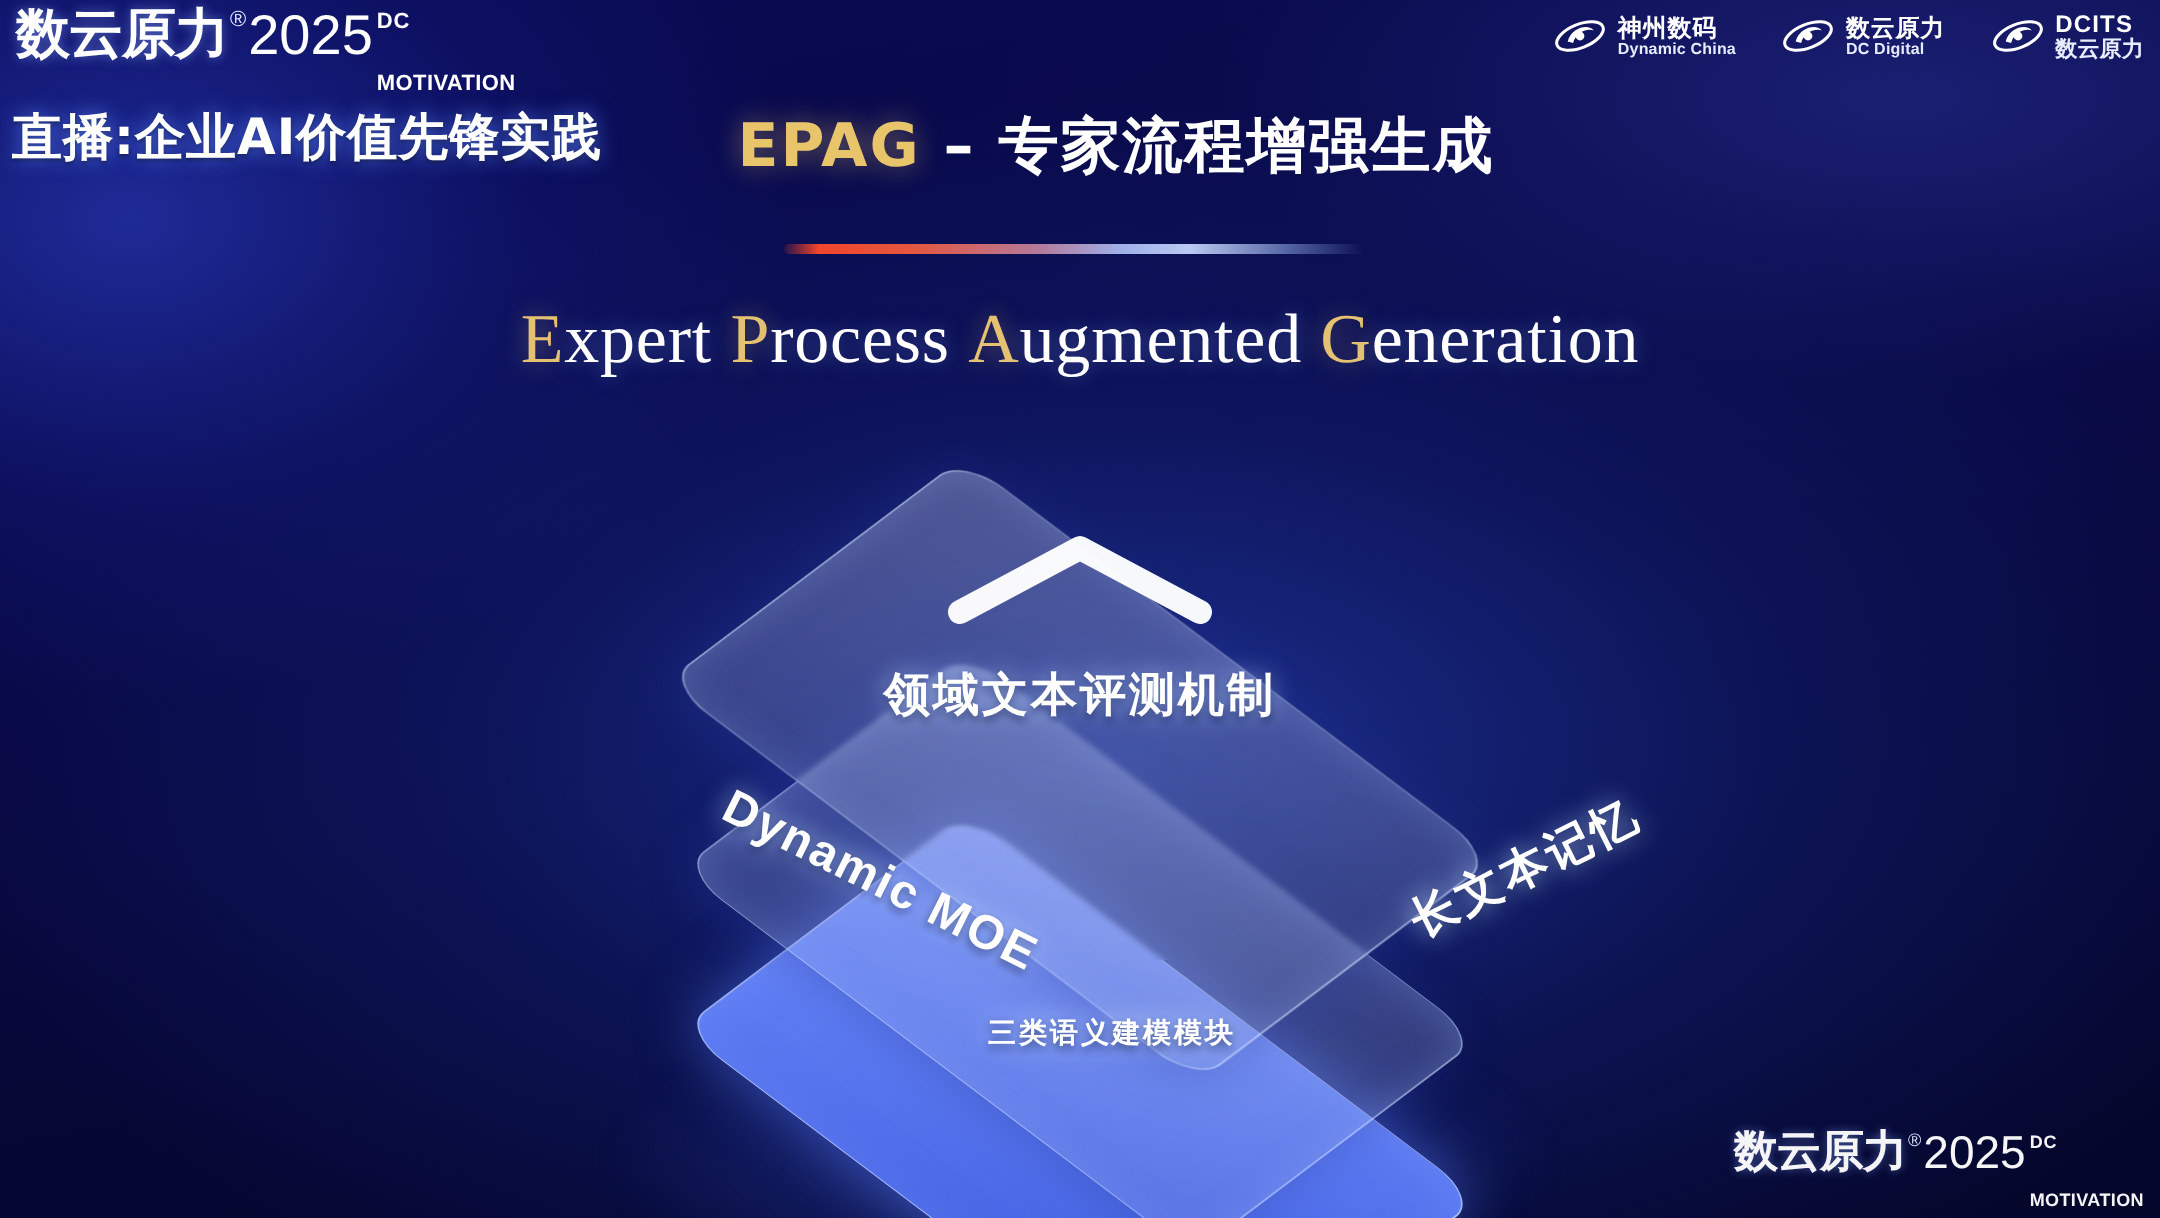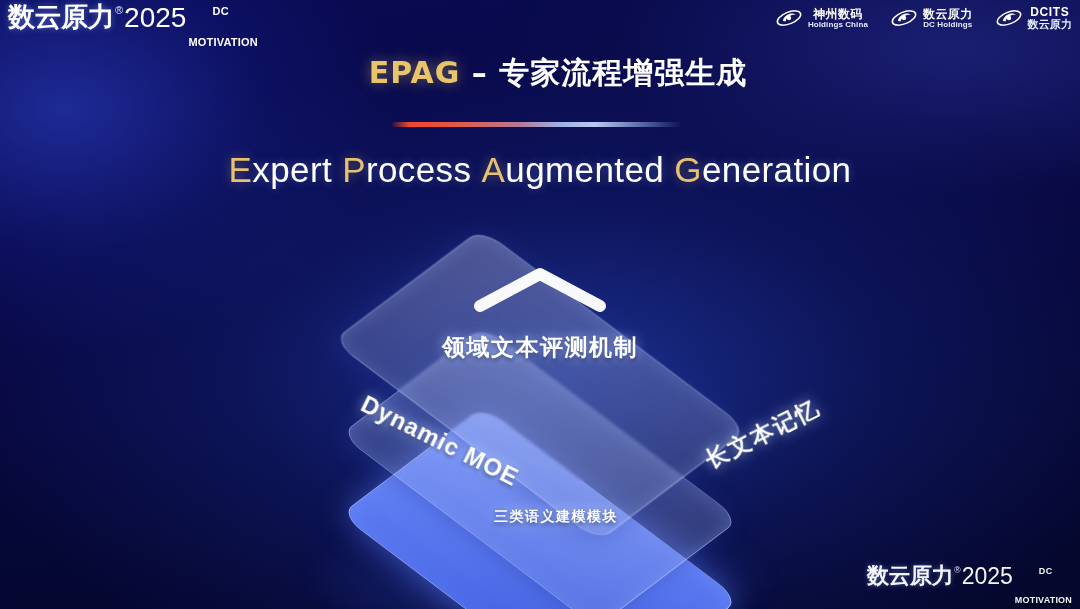--- a/index.html
+++ b/index.html
@@ -64,21 +64,20 @@
     flex-direction: column;
     margin-left: 2px;
     margin-top: 2px;
     line-height: 1.02;
   }
   .brand-dc {
     font-size: 11px;
     font-weight: 700;
     color: #ffffff;
     letter-spacing: 0.4px;
-    margin-left: 24px;
   }
   .brand-motivation {
     font-size: 11px;
     font-weight: 700;
     color: #ffffff;
     letter-spacing: 0.2px;
     margin-top: 20px;
   }
   .live-title {
     position: absolute;
@@ -95,21 +94,20 @@
     position: absolute;
     right: 8px; top: 6px;
     display: flex;
     align-items: center;
     gap: 22px;
   }
   .partner {
     display: flex;
     align-items: center;
     gap: 5px;
-    text-align: center;
   }
   .swirl {
     width: 28px; height: 22px;
     flex: 0 0 auto;
   }
   .partner-text {
     display: flex;
     flex-direction: column;
     line-height: 1.08;
   }
@@ -175,21 +173,21 @@
 
   .full-title {
     position: absolute;
     left: 0; top: 150px;
     width: 1080px;
     text-align: center;
     font-size: 35px;
     font-weight: 400;
     letter-spacing: 0.4px;
     white-space: nowrap;
-    font-family: Liberation Sans, sans-serif;
+    font-family: Liberation Serif, serif;
   }
   .cap-gold {
     color: #e5c172;
     text-shadow: 0 0 12px rgba(229,193,114,0.4);
   }
   .rest-white {
     color: #ffffff;
     text-shadow: 0 0 10px rgba(150,180,255,0.35);
   }
 
@@ -353,44 +351,45 @@
     <div class="brand-logo">
       <span class="brand-cn">数云原力</span>
       <span class="brand-reg">®</span>
       <span class="brand-year">2025</span>
       <span class="brand-motiv">
         <span class="brand-dc">DC</span>
         <span class="brand-motivation">MOTIVATION</span>
       </span>
     </div>
 
+    <div class="live-title">直播:企业AI价值先锋实践</div>
 
     <div class="partner-logos">
 
       <div class="partner">
         <svg class="swirl" viewBox="0 0 40 32">
           <ellipse cx="20" cy="16" rx="18" ry="8.5" fill="none" stroke="#ffffff" stroke-width="2.2" transform="rotate(-22 20 16)"></ellipse>
           <path d="M11 20 C14 9, 27 7, 30 12 C26 10, 17 13, 15 21 Z" fill="#ffffff"></path>
           <circle cx="20" cy="16" r="3.2" fill="#ffffff"></circle>
         </svg>
         <span class="partner-text">
           <span class="partner-cn">神州数码</span>
-          <span class="partner-en">Holdings China</span>
+          <span class="partner-en">Dynamic China</span>
         </span>
       </div>
 
       <div class="partner">
         <svg class="swirl" viewBox="0 0 40 32">
           <ellipse cx="20" cy="16" rx="18" ry="8.5" fill="none" stroke="#ffffff" stroke-width="2.2" transform="rotate(-22 20 16)"></ellipse>
           <path d="M11 20 C14 9, 27 7, 30 12 C26 10, 17 13, 15 21 Z" fill="#ffffff"></path>
           <circle cx="20" cy="16" r="3.2" fill="#ffffff"></circle>
         </svg>
         <span class="partner-text">
           <span class="partner-cn">数云原力</span>
-          <span class="partner-en">DC Holdings</span>
+          <span class="partner-en">DC Digital</span>
         </span>
       </div>
 
       <div class="partner">
         <svg class="swirl" viewBox="0 0 40 32">
           <ellipse cx="20" cy="16" rx="18" ry="8.5" fill="none" stroke="#ffffff" stroke-width="2.2" transform="rotate(-22 20 16)"></ellipse>
           <path d="M11 20 C14 9, 27 7, 30 12 C26 10, 17 13, 15 21 Z" fill="#ffffff"></path>
           <circle cx="20" cy="16" r="3.2" fill="#ffffff"></circle>
         </svg>
         <span class="partner-text">

